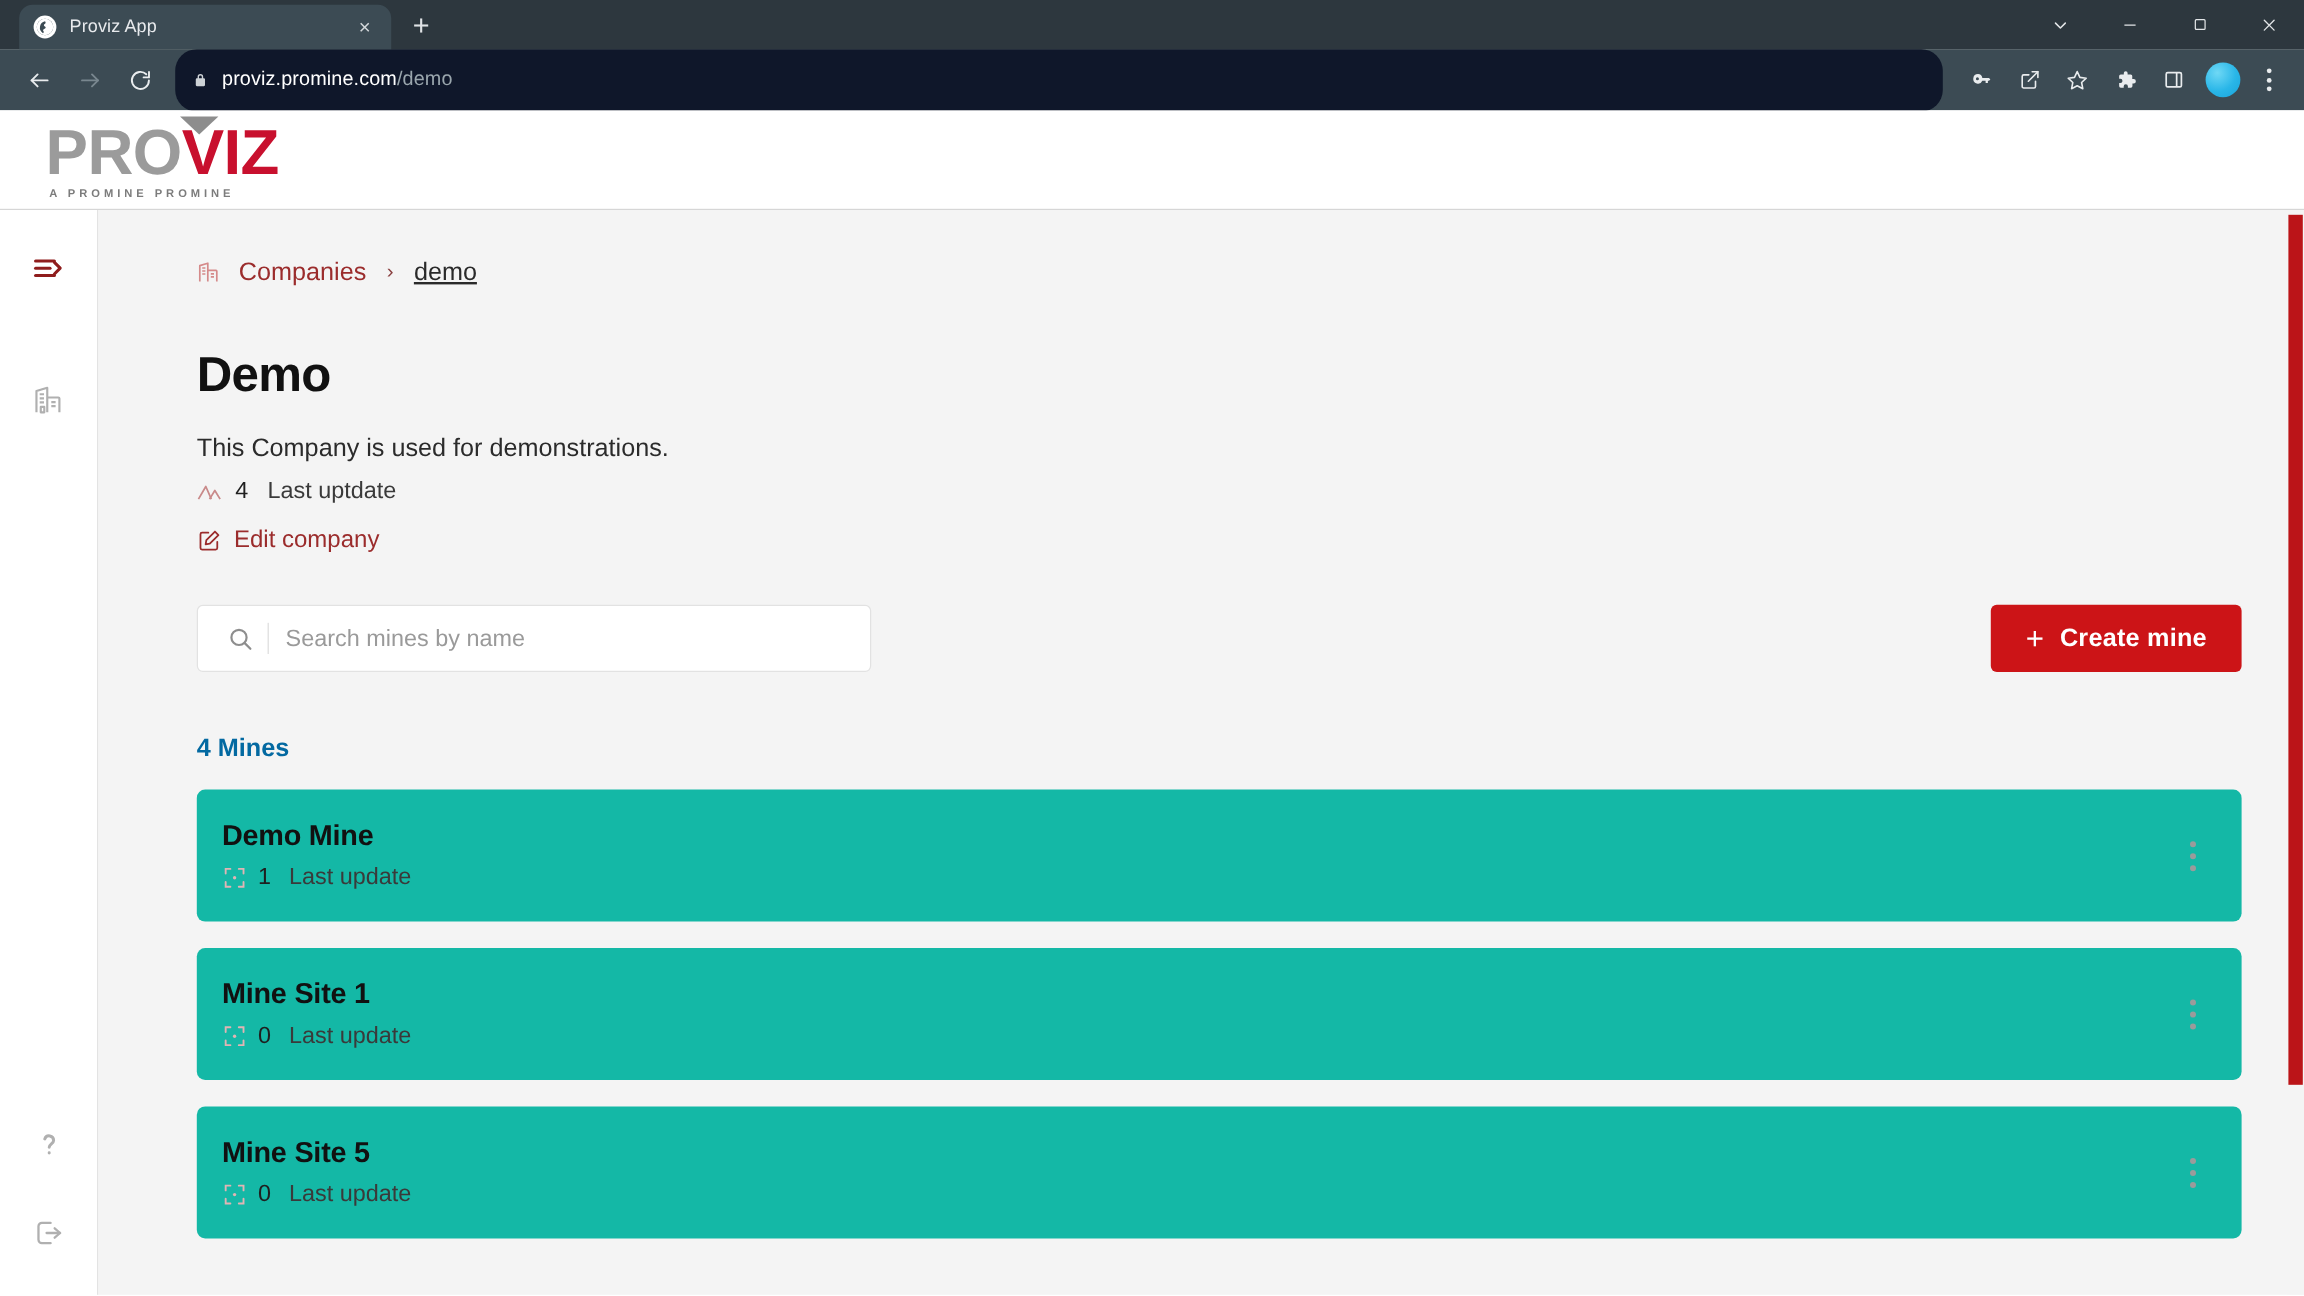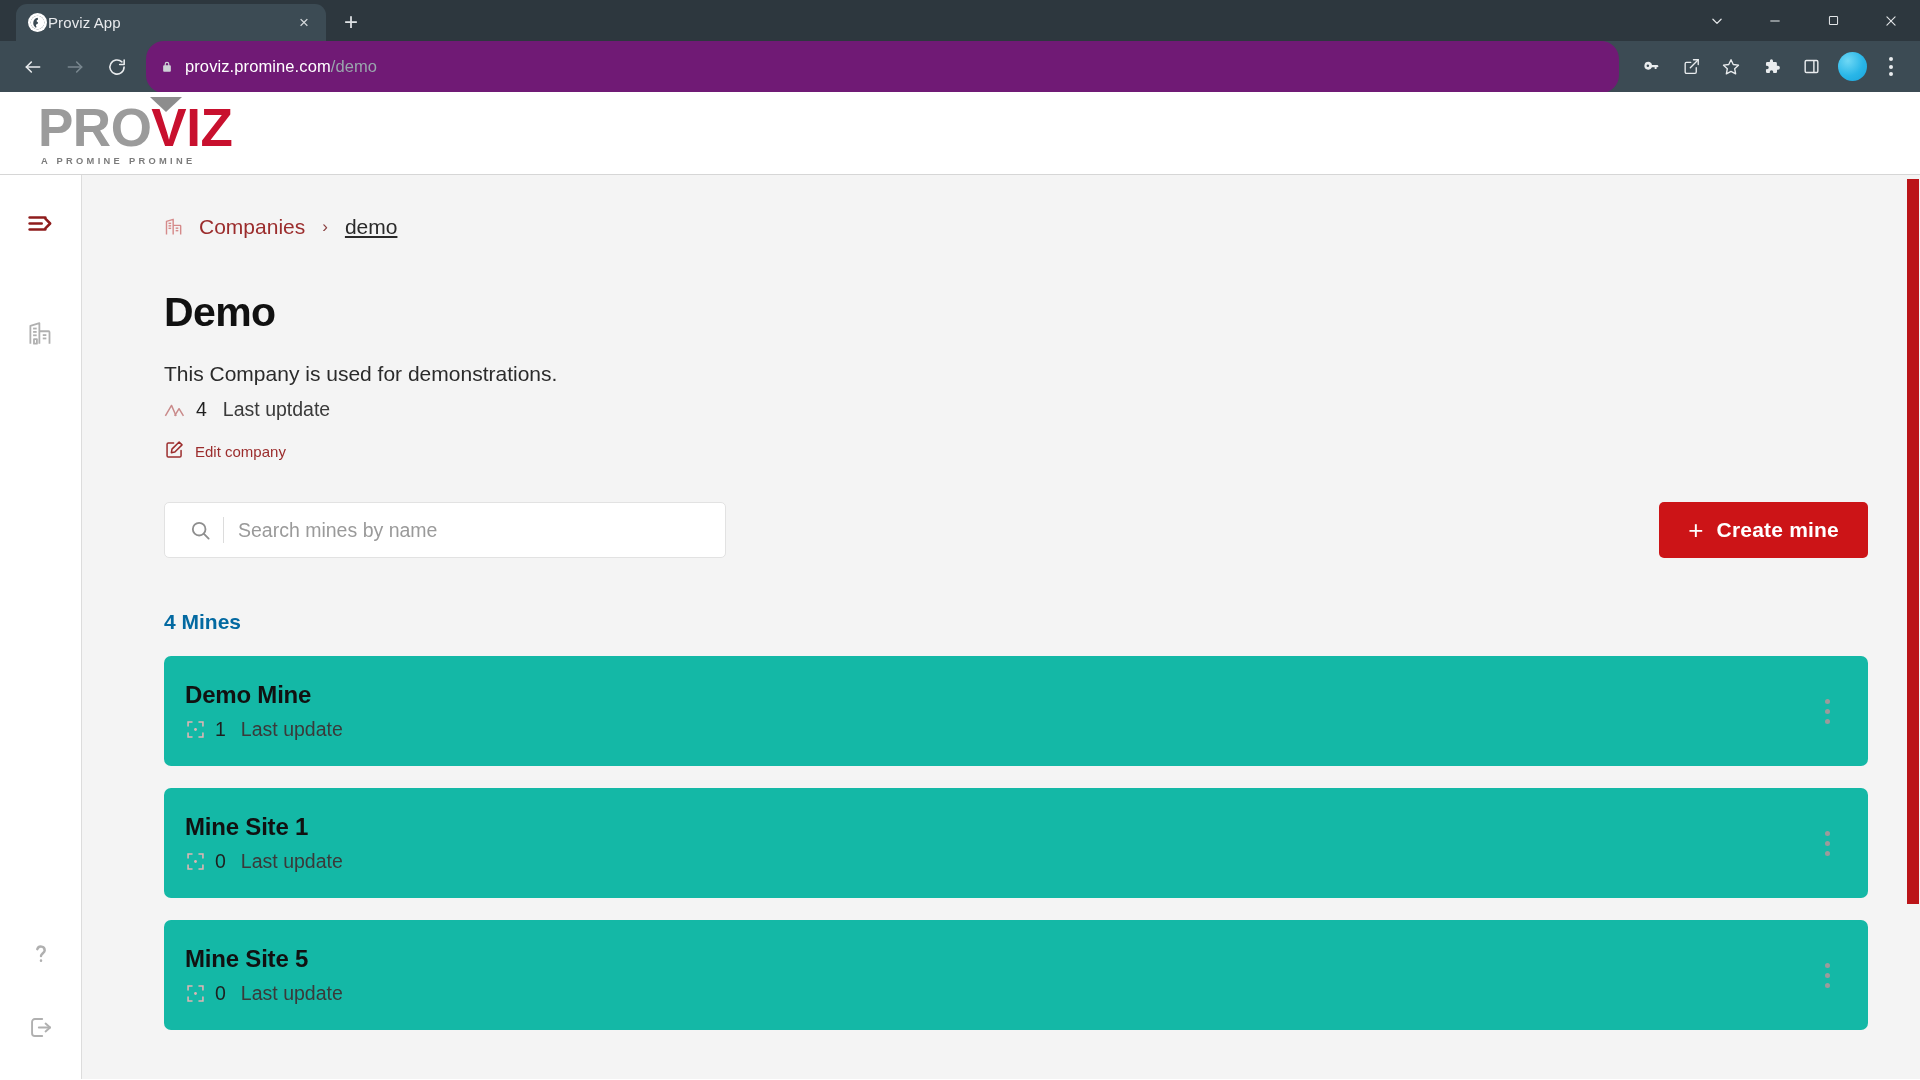--- a/index.html
+++ b/index.html
@@ -13,21 +13,21 @@
   
   .browser { width: 1920px; height: 1080px; display: flex; flex-direction: column; }
 
   .tabstrip {
     height: 41px; background: #2d373e; display: flex; align-items: flex-end;
     position: relative; flex: none;
   }
   .tab {
     margin-left: 16px; height: 37px; width: 310px;
     background: #3c4b54; border-radius: 11px 11px 0 0;
-    display: flex; align-items: center; padding: 0 12px; gap: 1px;
+    display: flex; align-items: center; padding: 0 12px; gap: 11px;
     cursor: default;
   }
   .favicon {
     width: 19px; height: 19px; border-radius: 50%;
     background: #ffffff; display: flex; align-items: center; justify-content: center;
     flex: none;
   }
   .favicon svg { display: block; }
   .tab-title {
     color: #e8eaed; font-size: 15px; flex: 1; white-space: nowrap;
@@ -52,21 +52,21 @@
   .toolbar {
     height: 51px; background: #3c4b54; display: flex; align-items: center;
     padding: 0 14px; gap: 4px; flex: none;
   }
   .navbtn {
     width: 38px; height: 38px; border-radius: 50%; display: flex;
     align-items: center; justify-content: center; color: #e9ecee; flex: none;
   }
   .navbtn.disabled { color: #79878f; }
   .omnibox {
-    flex: 1; height: 52px; background: #701a75; border-radius: 18px;
+    flex: 1; height: 52px; background: #0f172a; border-radius: 18px;
     display: flex; align-items: center; padding: 0 14px; gap: 11px;
     margin: 0 10px 0 6px; min-width: 0;
   }
   .omni-lock { color: #cdd2d6; display: flex; flex: none; }
   .omni-url { font-size: 16.5px; color: #ffffff; white-space: nowrap; letter-spacing: .1px; }
   .omni-url .path { color: #9aa6ad; }
   .tbicon {
     width: 36px; height: 36px; display: flex; align-items: center;
     justify-content: center; color: #e9ecee; flex: none;
   }
@@ -145,22 +145,22 @@
 
   .meta-row {
     display: flex; align-items: center; gap: 10px;
     font-size: 19.5px; color: #1f1f1f; margin-bottom: 10px;
   }
   .meta-icon { color: #c98a8a; display: flex; align-items: center; }
   .meta-num { font-weight: 400; }
   .meta-label { color: #3a3a3a; padding-left: 6px; }
 
   .edit-row {
-    display: flex; align-items: flex-end; gap: 10px;
-    font-size: 15px; color: #9b2c2c; margin-bottom: 42px; margin-top: 18px;
+    display: flex; align-items: center; gap: 10px;
+    font-size: 20px; color: #9b2c2c; margin-bottom: 42px; margin-top: 18px;
   }
   .edit-icon { color: #9b2c2c; display: flex; align-items: center; }
 
   .toolrow {
     display: flex; align-items: flex-end; justify-content: space-between;
     margin-bottom: 52px;
   }
   .search {
     width: 562px; height: 56px; background: #ffffff;
     border: 1px solid #e2e2e2; border-radius: 5px;

